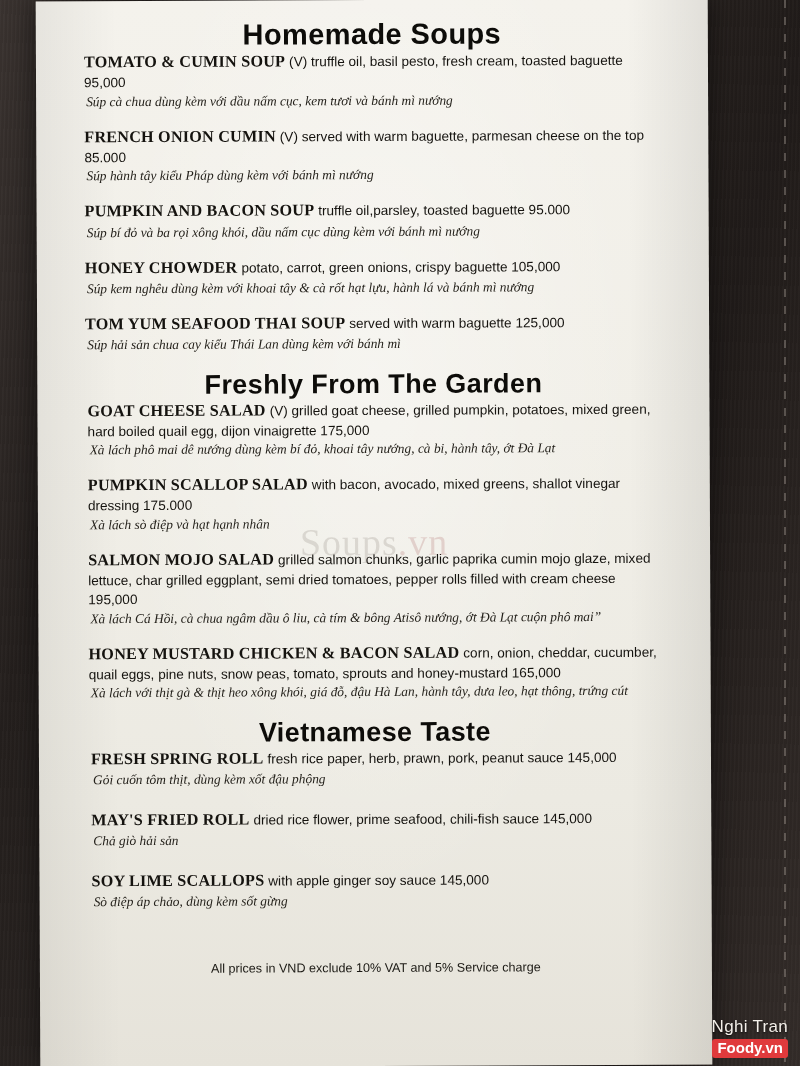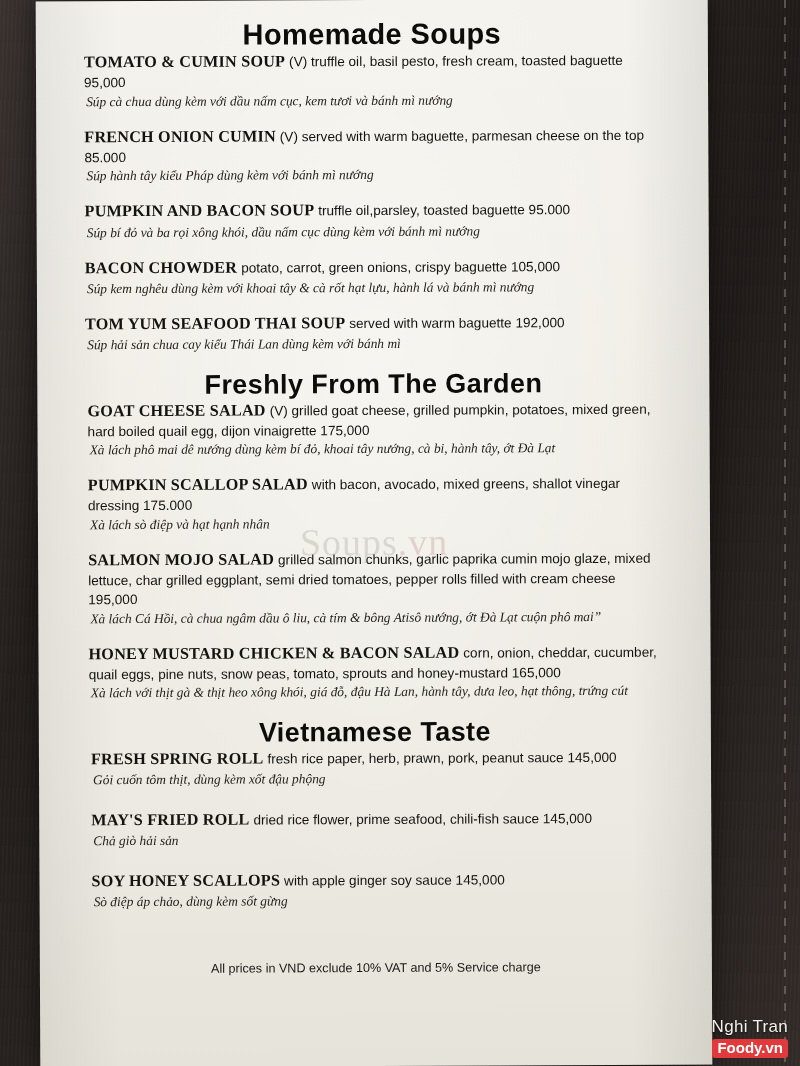--- a/index.html
+++ b/index.html
@@ -178,26 +178,26 @@
         <div class="line"><span class="nm">FRENCH ONION CUMIN</span> <span class="desc">(V) served with warm baguette, parmesan cheese on the top 85.000</span></div>
         <div class="viet">Súp hành tây kiểu Pháp dùng kèm với bánh mì nướng</div>
       </div>
 
       <div class="item">
         <div class="line"><span class="nm">PUMPKIN AND BACON SOUP</span> <span class="desc">truffle oil,parsley, toasted baguette 95.000</span></div>
         <div class="viet">Súp bí đỏ và ba rọi xông khói, dầu nấm cục dùng kèm với bánh mì nướng</div>
       </div>
 
       <div class="item">
-        <div class="line"><span class="nm">BACON CHOWDER</span> <span class="desc">potato, carrot, green onions, crispy baguette 105,000</span></div>
+        <div class="line"><span class="nm">HONEY CHOWDER</span> <span class="desc">potato, carrot, green onions, crispy baguette 105,000</span></div>
         <div class="viet">Súp kem nghêu dùng kèm với khoai tây &amp; cà rốt hạt lựu, hành lá và bánh mì nướng</div>
       </div>
 
       <div class="item">
-        <div class="line"><span class="nm">TOM YUM SEAFOOD THAI SOUP</span> <span class="desc">served with warm baguette 192,000</span></div>
+        <div class="line"><span class="nm">TOM YUM SEAFOOD THAI SOUP</span> <span class="desc">served with warm baguette 125,000</span></div>
         <div class="viet">Súp hải sản chua cay kiểu Thái Lan dùng kèm với bánh mì</div>
       </div>
 
     </div>
 
     <h2 class="section sec-garden">Freshly From The Garden</h2>
     <div class="grp-garden">
 
       <div class="item">
         <div class="line"><span class="nm">GOAT CHEESE SALAD</span> <span class="desc">(V) grilled goat cheese, grilled pumpkin, potatoes, mixed green, hard boiled quail egg, dijon vinaigrette 175,000</span></div>
@@ -228,21 +228,21 @@
         <div class="line"><span class="nm">FRESH SPRING ROLL</span> <span class="desc">fresh rice paper, herb, prawn, pork, peanut sauce 145,000</span></div>
         <div class="viet">Gỏi cuốn tôm thịt, dùng kèm xốt đậu phộng</div>
       </div>
 
       <div class="item">
         <div class="line"><span class="nm">MAY'S FRIED ROLL</span> <span class="desc">dried rice flower, prime seafood, chili-fish sauce 145,000</span></div>
         <div class="viet">Chả giò hải sản</div>
       </div>
 
       <div class="item">
-        <div class="line"><span class="nm">SOY HONEY SCALLOPS</span> <span class="desc">with apple ginger soy sauce   145,000</span></div>
+        <div class="line"><span class="nm">SOY LIME SCALLOPS</span> <span class="desc">with apple ginger soy sauce   145,000</span></div>
         <div class="viet">Sò điệp áp chảo, dùng kèm sốt gừng</div>
       </div>
 
     </div>
 
     <div class="footer-note">All prices in VND exclude 10% VAT and 5% Service charge</div>
   </div>
 
   <div class="watermark"><span>Soups</span><span class="vn">.vn</span></div>
 </div>

